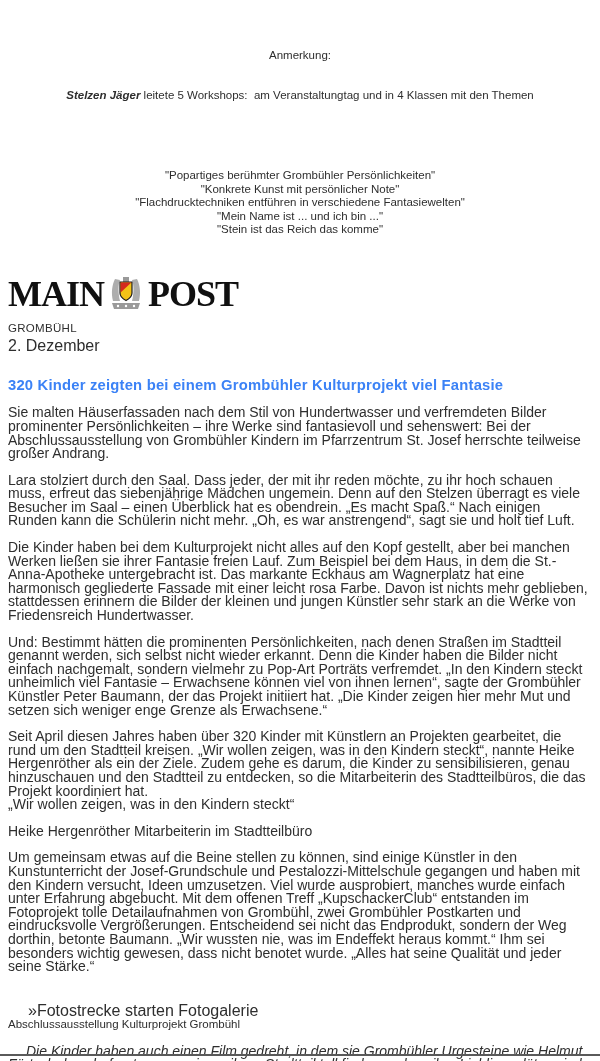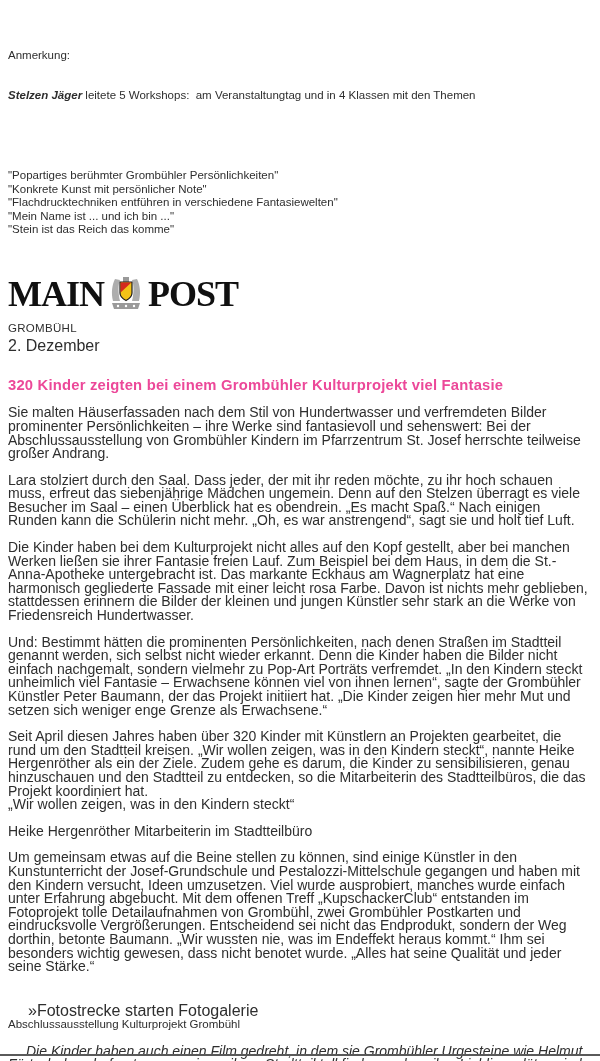--- a/index.html
+++ b/index.html
@@ -6,38 +6,38 @@
   body {
     width:600px; height:1061px;
     background:#ffffff;
     font-family:"Liberation Sans", sans-serif;
     color:var(--text-color,#2e2e2e);
     position:relative;
     overflow:hidden;
   }
   .page { padding:22px 8px 0 8px; }
 
-  .annotation { font-size:11.5px; line-height:13.4px; white-space:pre-wrap; }
+  .annotation { font-size:11.5px; line-height:13.4px; white-space:pre-wrap;text-align:center; }
   .annotation .author { font-weight:bold; font-style:italic; }
 
   .masthead { margin-top:13px; }
   .logo-row { display:flex; gap:2px; height:37px; }
   .logo-word {
     font-family:"Liberation Serif", serif;
     font-size:36px; line-height:1; font-weight:600;
     letter-spacing:-1px; color:#101010;
   }
   .crest { flex:0 0 auto; margin:0 1px; }
 
   .section-label { font-size:11.5px; margin-top:9px; letter-spacing:0.3px; }
   .date-label { font-size:16px; margin-top:3px; }
 
   .headline {
     font-size:14.8px; font-weight:bold; letter-spacing:0.2px;
-    margin-top:22px; color:#ec4899;
+    margin-top:22px; color:#3b82f6;
   }
 
   .article-body p, .closing-body p {
     margin:13px 0 0 0;
     font-size:14px; line-height:13.6px;
     white-space:pre-wrap;
   }
   p.indent { text-indent:18px;font-style:italic; }
 
   .photo-link { margin-top:30px; padding-left:20px; font-size:16px; line-height:13.6px; cursor:pointer; }

